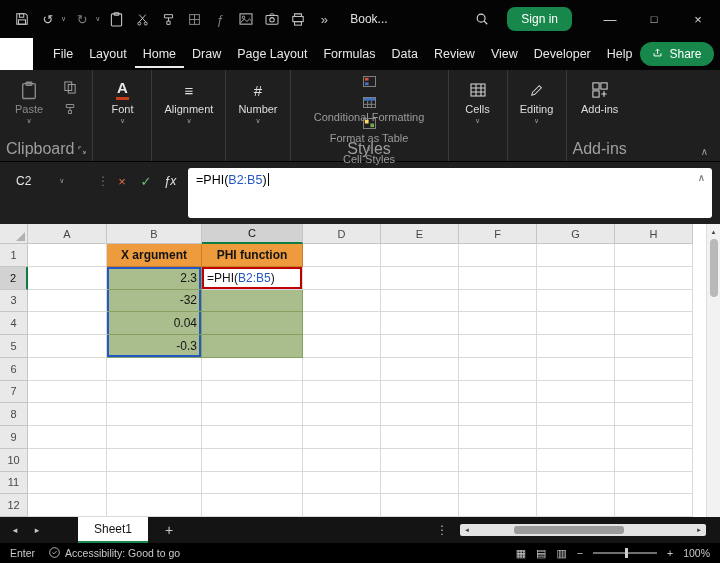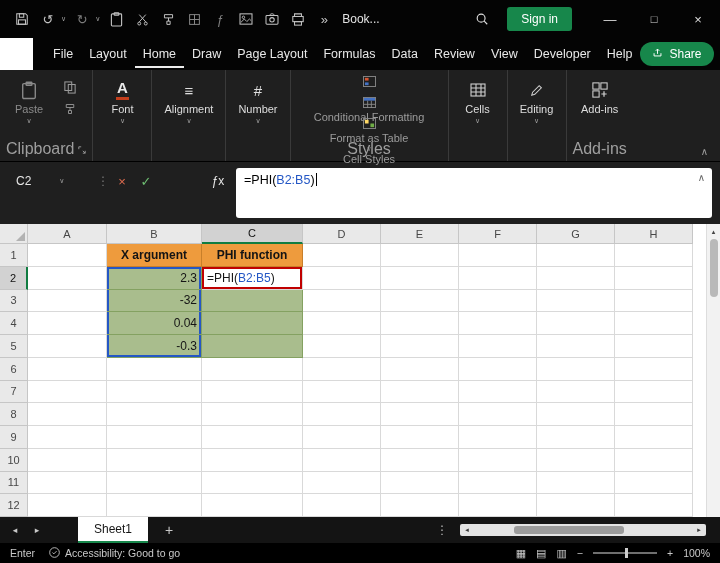--- a/index.html
+++ b/index.html
@@ -9,24 +9,24 @@
     font-family:"Liberation Sans", sans-serif; background:#fff;
     display:flex; flex-direction:column;
   }
   
   .titlebar { height:38px; background:#040404; display:flex; align-items:center; color:#c3c3c3; flex:0 0 auto; }
   .qat { display:flex; align-items:center; gap:6px; padding-left:12px; }
   .qicon { min-width:20px; height:20px; display:flex; align-items:center; justify-content:center; font-size:13px; color:#c3c3c3; }
   .qicon svg { display:block; }
   .chev { font-size:7px; color:#9a9a9a; margin-left:-3px; }
   .dim { color:#7c7c7c; }
-  .docname { color:#e2e2e2; font-size:12px; margin-left:8px; }
+  .docname { color:#e2e2e2; font-size:12px; margin-left:16px; }
   .tright { margin-left:auto; display:flex; align-items:center; height:100%; }
   .searchbtn { width:34px; height:38px; display:flex; align-items:center; justify-content:center; }
-  .signin { background:#17874b; color:#fff; font-size:12px; padding:5px 14px; border-radius:3px; margin:0 16px 0 8px; }
+  .signin { background:#17874b; color:#fff; font-size:12px; padding:5px 14px; border-radius:8px; margin:0 16px 0 8px; }
   .winbtn { width:44px; height:38px; display:flex; align-items:center; justify-content:center; font-size:13px; color:#dcdcdc; }
   .winbtn.max { font-size:11px; }
   
   .menubar { height:32px; background:#040404; display:flex; align-items:center; padding-left:12px; color:#e8e8e8; font-size:12.5px; flex:0 0 auto;margin-left:33px; }
   .mitem { padding:7px 8px 5px; border-bottom:2px solid transparent; white-space:nowrap; }
   .mitem.active { border-bottom-color:#ececec; }
   .sharebtn { margin-left:auto; margin-right:12px; background:#17874b; color:#fff; border-radius:12px; height:24px; display:flex; align-items:center; gap:6px; padding:0 12px; font-size:12px; }
   
   .ribbon { height:92px; background:#1f1f1f; display:flex; position:relative; color:#d6d6d6; border-bottom:1px solid #000; flex:0 0 auto; }
   .rgroup { display:flex; flex-direction:column; border-right:1px solid #3a3a3a; padding:4px 6px 0; position:relative; }
@@ -44,21 +44,21 @@
   .stylerow .schev { font-size:7px; color:#7f7f7f; }
   .ribcollapse { position:absolute; right:12px; bottom:4px; color:#9f9f9f; font-size:10px; }
   
   .fbar { height:62px; background:#1f1f1f; display:flex; align-items:flex-start; padding:6px 8px 0 0; flex:0 0 auto; }
   .namebox { width:96px; height:26px; display:flex; align-items:center; padding:0 8px 0 16px; color:#e6e6e6; font-size:12px; gap:28px; }
   .nchev { font-size:7px; color:#9a9a9a; }
   .fsep { color:#777; font-size:12px; width:14px; text-align:center; padding-top:6px; }
   .fbtn { width:24px; height:26px; display:flex; align-items:center; justify-content:center; font-size:13px; }
   .fbtn.cancel { color:#e06c4f; }
   .fbtn.enter { color:#6fbf73; }
-  .fbtn.fx { color:#e6e6e6; font-size:12px;margin-left:48px; }
+  .fbtn.fx { color:#e6e6e6; font-style:italic; font-size:12px; }
   .finput { flex:1; margin-left:6px; background:#fff; border-radius:3px; height:50px; padding:5px 20px 0 8px; font-size:12.5px; color:#000; position:relative; }
   .refblue { color:#2457c5; }
   .caret { display:inline-block; width:1px; height:13px; background:#000; vertical-align:-2px; margin-left:1px; }
   .fcollapse { position:absolute; top:4px; right:7px; color:#666; font-size:10px; }
   
   .gridwrap { height:293px; position:relative; background:#fff; flex:0 0 auto; }
   .grid { display:grid; grid-template-columns:28px 79px 95px 101px 78px 78px 78px 78px 78px; grid-template-rows:20px repeat(12, 22.75px); width:693px; font-size:12px; color:#151515; }
   .hcell { background:#e9e9e9; border-right:1px solid #c6c6c6; border-bottom:1px solid #c6c6c6; display:flex; align-items:center; justify-content:center; font-size:11px; color:#474747; }
   .corner { position:relative; }
   .corner::after { content:""; position:absolute; right:2px; bottom:2px; border-left:9px solid transparent; border-bottom:9px solid #b2b2b2; }

